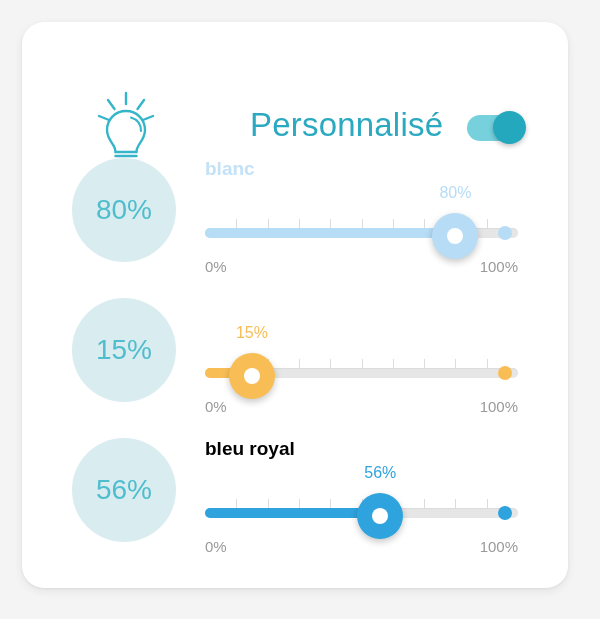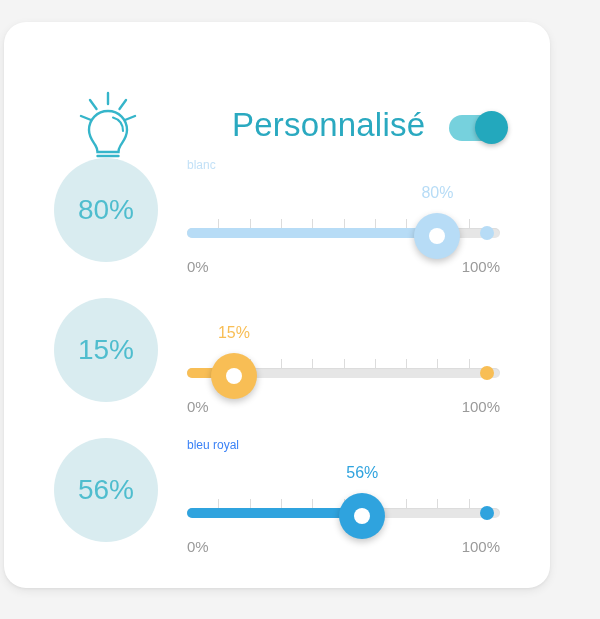--- a/index.html
+++ b/index.html
@@ -9,21 +9,21 @@
   body {
     width: 600px;
     height: 619px;
     background: #f4f4f4;
     font-family: "Liberation Sans", sans-serif;
     overflow: hidden;
   }
 
   #card {
     position: absolute;
-    left: 4px;
+    left: 22px;
     top: 22px;
     width: 546px;
     height: 566px;
     background: #ffffff;
     border-radius: 22px;
     box-shadow: 0 3px 10px rgba(0,0,0,0.07), 0 1px 3px rgba(0,0,0,0.05);
     box-sizing: border-box;
   }
 
   
@@ -108,22 +108,22 @@
     position: absolute;
     left: 183px;
     top: 0;
     width: 330px;
     height: 140px;
   }
   .ctrl .name {
     position: absolute;
     left: 0;
     top: 18px;
-    font-size: 12px;
-    font-weight: normal;
+    font-size: 19px;
+    font-weight: bold;
     white-space: nowrap;
   }
   .ctrl .bubble {
     position: absolute;
     top: 44px;
     font-size: 16px;
     transform: translateX(-50%);
     white-space: nowrap;
   }
 
@@ -292,21 +292,21 @@
       <div class="endlabel left" style="color: rgb(154, 154, 154);">0%</div>
       <div class="endlabel right" style="color: rgb(154, 154, 154);">100%</div>
     </div>
   </div>
 
   <div class="row r2">
     <div class="badge" style="background: rgb(217, 236, 240); color: rgb(79, 189, 206);">
       <span>56%</span>
     </div>
     <div class="ctrl">
-      <div class="name" style="color: #3b82f6;">bleu royal</div>
+      <div class="name" style="color: #000000;">bleu royal</div>
       <div class="bubble" style="color: rgb(47, 163, 222); left: 175.28px;">56%</div>
       <div class="slider">
         <div class="ticks">
             <div class="tick" style="left: 31.3px; background: rgb(220, 220, 220);"></div>
             <div class="tick" style="left: 62.6px; background: rgb(220, 220, 220);"></div>
             <div class="tick" style="left: 93.9px; background: rgb(220, 220, 220);"></div>
             <div class="tick" style="left: 125.2px; background: rgb(220, 220, 220);"></div>
             <div class="tick" style="left: 156.5px; background: rgb(220, 220, 220);"></div>
             <div class="tick" style="left: 187.8px; background: rgb(220, 220, 220);"></div>
             <div class="tick" style="left: 219.1px; background: rgb(220, 220, 220);"></div>

